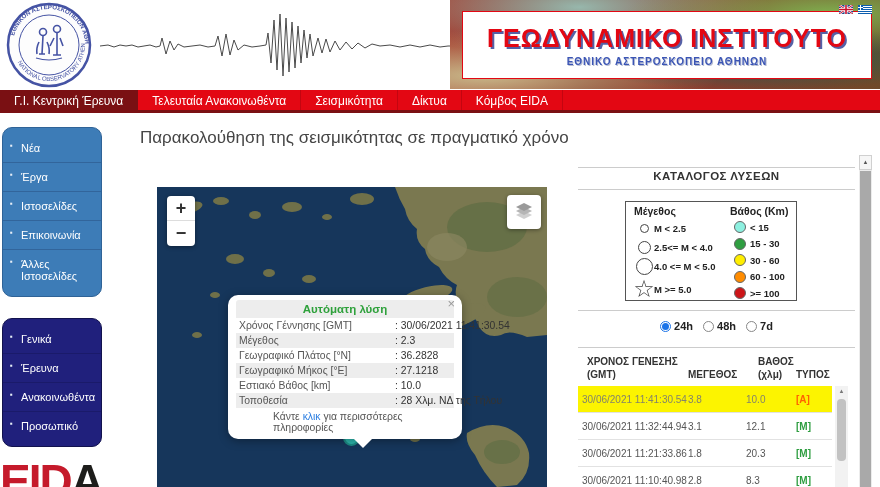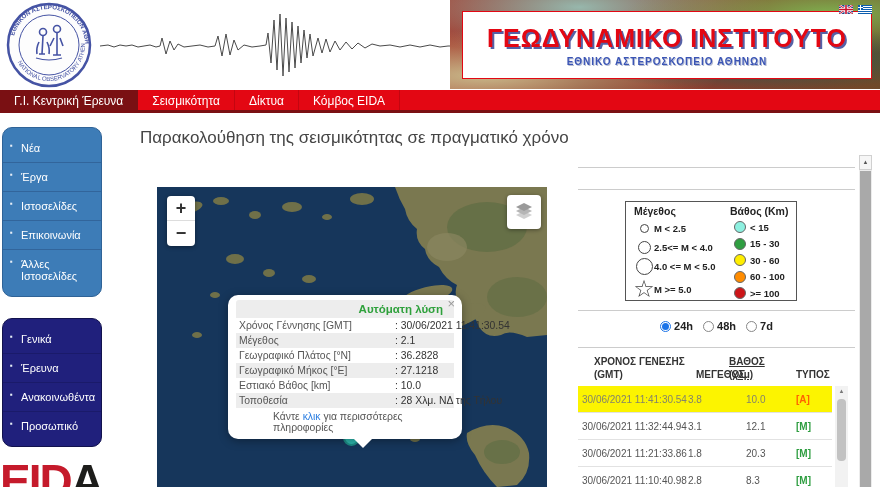--- a/index.html
+++ b/index.html
@@ -62,21 +62,21 @@
   .marker.green1 { left:170px; top:226px; width:13px; height:13px; background:#2f9e41; border:1px solid #1d6b2a; }
   .marker.green2 { left:182px; top:230px; width:14px; height:14px; background:#2f9e41; border:1px solid #1d6b2a; }
   .marker.cyan  { left:186px; top:242px; width:17px; height:17px; background:#2fb9b0; border:2px solid #1d8d86; }
 
   
   .popup { position:absolute; left:71px; top:108px; width:234px; background:#fff; border-radius:10px;
     box-shadow:0 2px 10px rgba(0,0,0,.35); padding:5px 8px 4px 8px; }
   .popup::after { content:""; position:absolute; left:126px; bottom:-9px; border:9px solid transparent;
     border-top-color:#fff; border-bottom:none; }
   .popup-close { position:absolute; top:2px; right:7px; font-size:13px; color:#9a9a9a; cursor:pointer; line-height:1; }
-  .popup-title { text-align:right; color:#2fa13c; font-weight:bold; font-size:11.5px; padding:3px 11px;
+  .popup-title { text-align:center; color:#2fa13c; font-weight:bold; font-size:11.5px; padding:3px 11px;
     background:#ededed; border-radius:3px 3px 0 0; }
   .popup-row { display:flex; font-size:10.4px; padding:2px 3px; color:#444; }
   .popup-row.shaded { background:#ededed; }
   .popup-row .lbl { width:116px; color:#555; flex:none; }
   .popup-row .val { color:#333; white-space:nowrap;margin-left:40px; }
   .popup-footer { font-size:10.4px; color:#555; padding:3px 3px 2px 3px;margin-left:34px; }
   .popup-footer a { color:#2a7de1; text-decoration:none; cursor:pointer; }
 
   
   .panel { position:absolute; left:578px; top:155px; width:277px; height:332px; overflow:hidden; }
@@ -106,21 +106,21 @@
     gap:10px; align-items:center;text-align:right; }
   .radio { display:flex; align-items:center; gap:3px; cursor:pointer; }
   .radio .rc { width:11px; height:11px; border-radius:50%; border:1px solid #888; background:#fff;
     display:flex; align-items:center; justify-content:center; }
   .radio.selected .rc { border-color:#1a73e8; }
   .radio.selected .rc::after { content:""; width:7px; height:7px; border-radius:50%; background:#1a73e8; }
   .radio .rl { font-size:11px; font-weight:bold; color:#222; }
 
   .thead { position:absolute; top:198px; left:0; width:254px; height:30px; font-size:10px; font-weight:bold; color:#333; }
   .thead .c { position:absolute; bottom:2px; line-height:1.25; }
-  .thead .c1 { left:16px; } .thead .c2 { left:118px; } .thead .c3 { left:151px;text-decoration:underline; } .thead .c4 { left:218px; }
+  .thead .c1 { left:9px; } .thead .c2 { left:110px; } .thead .c3 { left:180px; } .thead .c4 { left:218px; }
 
   .trows { position:absolute; top:231px; left:0; width:254px; }
   .trow { position:relative; height:27px; border-bottom:1px solid #e2e2e2; font-size:10px; color:#555; cursor:pointer; }
   .trow span { position:absolute; top:8px; }
   .trow .t { left:4px; } .trow .m { left:110px; } .trow .d { left:168px; } .trow .y { left:218px; font-weight:bold; }
   .trow.highlight { background:#fcf400; color:#83836a; }
 
   .tscroll { position:absolute; left:257px; top:231px; width:13px; height:101px; background:#f2f2f2; }
   .tscroll .arr { font-size:6px; color:#777; text-align:center; line-height:11px; height:11px; cursor:pointer; }
   .tscroll .thumb { position:absolute; left:2px; top:13px; width:9px; height:62px; background:#c2c2c2; border-radius:4px; cursor:pointer; }
@@ -175,20 +175,21 @@
       <div class="title-box">
         <div class="inst-title">ΓΕΩΔΥΝΑΜΙΚΟ ΙΝΣΤΙΤΟΥΤΟ</div>
         <div class="inst-sub">ΕΘΝΙΚΟ ΑΣΤΕΡΟΣΚΟΠΕΙΟ ΑΘΗΝΩΝ</div>
       </div>
     </div>
   </div>
 
   <div class="nav">
 
   <div class="nav-item active">Γ.Ι. Κεντρική Έρευνα</div>
+      <div class="nav-item">Τελευταία Ανακοινωθέντα</div>
       <div class="nav-item">Σεισμικότητα</div>
       <div class="nav-item">Δίκτυα</div>
       <div class="nav-item">Κόμβος EIDA</div>
     </div>
   <div class="flags">
     <span class="flag">
       <svg width="14" height="9" viewBox="0 0 14 9">
         <rect width="14" height="9" fill="#21468b"></rect>
         <path d="M0,0 L14,9 M14,0 L0,9" stroke="#fff" stroke-width="2.2"></path>
         <path d="M0,0 L14,9 M14,0 L0,9" stroke="#c8102e" stroke-width="1"></path>
@@ -312,21 +313,21 @@
       <div class="popup-title">Αυτόματη λύση</div>
       <div>
 
           <div class="popup-row">
             <span class="lbl">Χρόνος Γέννησης [GMT]</span>
             <span class="val">: 30/06/2021 11:41:30.54</span>
           </div>
 
           <div class="popup-row shaded">
             <span class="lbl">Μέγεθος</span>
-            <span class="val">: 2.1</span>
+            <span class="val">: 2.3</span>
           </div>
 
           <div class="popup-row">
             <span class="lbl">Γεωγραφικό Πλάτος [°N]</span>
             <span class="val">: 36.2828</span>
           </div>
 
           <div class="popup-row shaded">
             <span class="lbl">Γεωγραφικό Μήκος [°E]</span>
             <span class="val">: 27.1218</span>
@@ -341,20 +342,21 @@
             <span class="lbl">Τοποθεσία</span>
             <span class="val">: 28 Χλμ. ΝΔ της Τήλου</span>
           </div>
         </div>
       <div class="popup-footer"><span>Κάντε </span><a>κλικ</a><span> για περισσότερες πληροφορίες</span></div>
     </div>
   </div>
 
   <div class="panel">
     <div class="hr" style="top:12px"></div>
+    <div class="panel-title">ΚΑΤΑΛΟΓΟΣ ΛΥΣΕΩΝ</div>
     <div class="hr" style="top:34px"></div>
 
     <div class="legend">
       <div class="leg-col mag">
         <div class="leg-h">Μέγεθος</div>
         <div>
 
             <div class="leg-row circle-s">
               <span class="sym">
                 <i></i>

